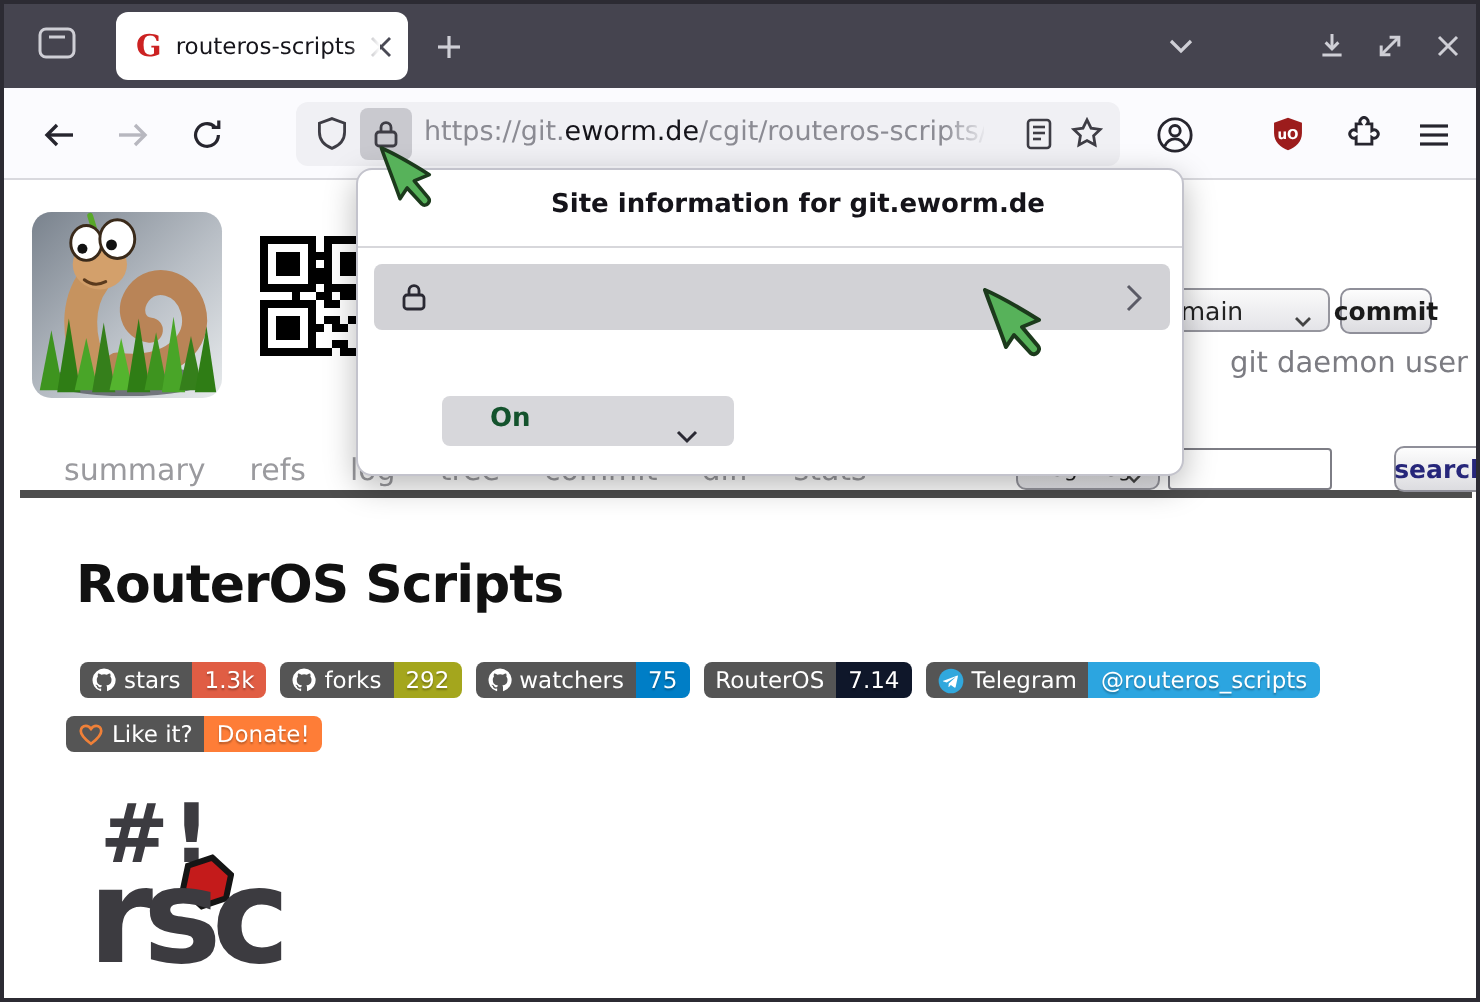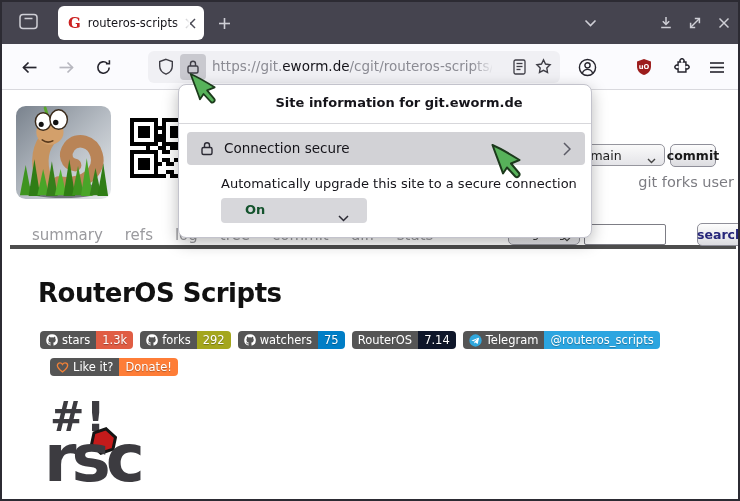--- a/index.html
+++ b/index.html
@@ -403,21 +403,21 @@
 
   <div class="fake-select" style="left:545px; top:142px; width:118px; height:22px;">
     <span>main</span>
     <span class="chev"><svg width="9" height="6" viewBox="0 0 9 6" fill="none" stroke="#444" stroke-width="1.4">
           <path d="M1 1 L4.5 4.5 L8 1"></path>
         </svg></span>
   </div>
   <div class="btn" style="left:668px; top:142px; width:46px; height:23px; color:#1a1a1a;">
     <span>commit</span>
   </div>
-  <div class="owner">git forks user</div>
+  <div class="owner">git daemon user</div>
 
   <div class="cgit-tabs">
     <span class="cgit-tab">summary</span>
     <span class="cgit-tab">refs</span>
     <span class="cgit-tab">log</span>
     <span class="cgit-tab">tree</span>
     <span class="cgit-tab">commit</span>
     <span class="cgit-tab">diff</span>
     <span class="cgit-tab">stats</span>
   </div>
@@ -482,21 +482,21 @@
             <svg width="13" height="13" viewBox="0 0 16 16">
               <circle cx="8" cy="8" r="7.6" fill="#31a8dd"></circle>
               <path d="M3.4 7.9 l8.2-3.2 c.4-.15.76.1.6.72 l-1.35 6.3 c-.1.45-.4.56-.8.35 L7.9 10.5 l-1 1 c-.12.12-.22.22-.45.22 l.16-2.2 4-3.6 c.17-.15-.04-.24-.27-.1 L5.4 8.9 3.3 8.25 c-.45-.15-.46-.45.1-.35z" fill="#fff"></path>
             </svg>
           </span>
           <span>Telegram</span>
         </span>
         <span class="badge-right" style="background: rgb(44, 165, 224);">@routeros_scripts</span>
       </span>
     </div>
-  <div class="badges" style="left:48px; top:356px;">
+  <div class="badges" style="left:31px; top:356px;">
       <span class="badge">
         <span class="badge-left" style="background: rgb(85, 85, 85);">
           <span class="bicon">
             <svg width="13" height="12" viewBox="0 0 16 15" fill="none" stroke="#ef8038" stroke-width="1.7">
               <path d="M8 13.6 C4 10.6 1.6 8.3 1.6 5.6 1.6 3.8 3 2.4 4.8 2.4 c1.2 0 2.4.7 3.2 1.9 .8-1.2 2-1.9 3.2-1.9 1.8 0 3.2 1.4 3.2 3.2 0 2.7-2.4 5-6.4 8z"></path>
             </svg>
           </span>
           <span>Like it?</span>
         </span>
         <span class="badge-right" style="background: rgb(254, 125, 55);">Donate!</span>
@@ -516,28 +516,26 @@
   <div class="popup">
     <div class="popup-title">Site information for git.eworm.de</div>
     <div class="popup-divider"></div>
     <div class="conn-row">
       <span class="abs" style="left:13px; top:8px;">
         <svg width="14" height="17" viewBox="0 0 14 16" fill="none" stroke="#2a2933" stroke-width="1.4">
             <rect x="2" y="7" width="10" height="7" rx="1.5"></rect>
             <path d="M4.5 7 V4.8 a2.5 2.5 0 0 1 5 0 V7"></path>
           </svg>
       </span>
-      <span class="conn-label">Connection secure</span>
       <span class="abs" style="right:14px; top:9px;">
         <svg width="8" height="14" viewBox="0 0 8 14" fill="none" stroke="#5b5b66" stroke-width="1.5">
             <path d="M1 1 L7 7 L1 13"></path>
           </svg>
       </span>
     </div>
-    <div class="upgrade-text">Automatically upgrade this site to a secure connection</div>
     <div class="upgrade-dd">
       <span class="dd-label">On</span>
       <span class="abs" style="right:18px; top:9px;">
         <svg width="11" height="7" viewBox="0 0 11 7" fill="none" stroke="#2a2933" stroke-width="1.5">
             <path d="M1 1 L5.5 5.5 L10 1"></path>
           </svg>
       </span>
     </div>
   </div>
 

